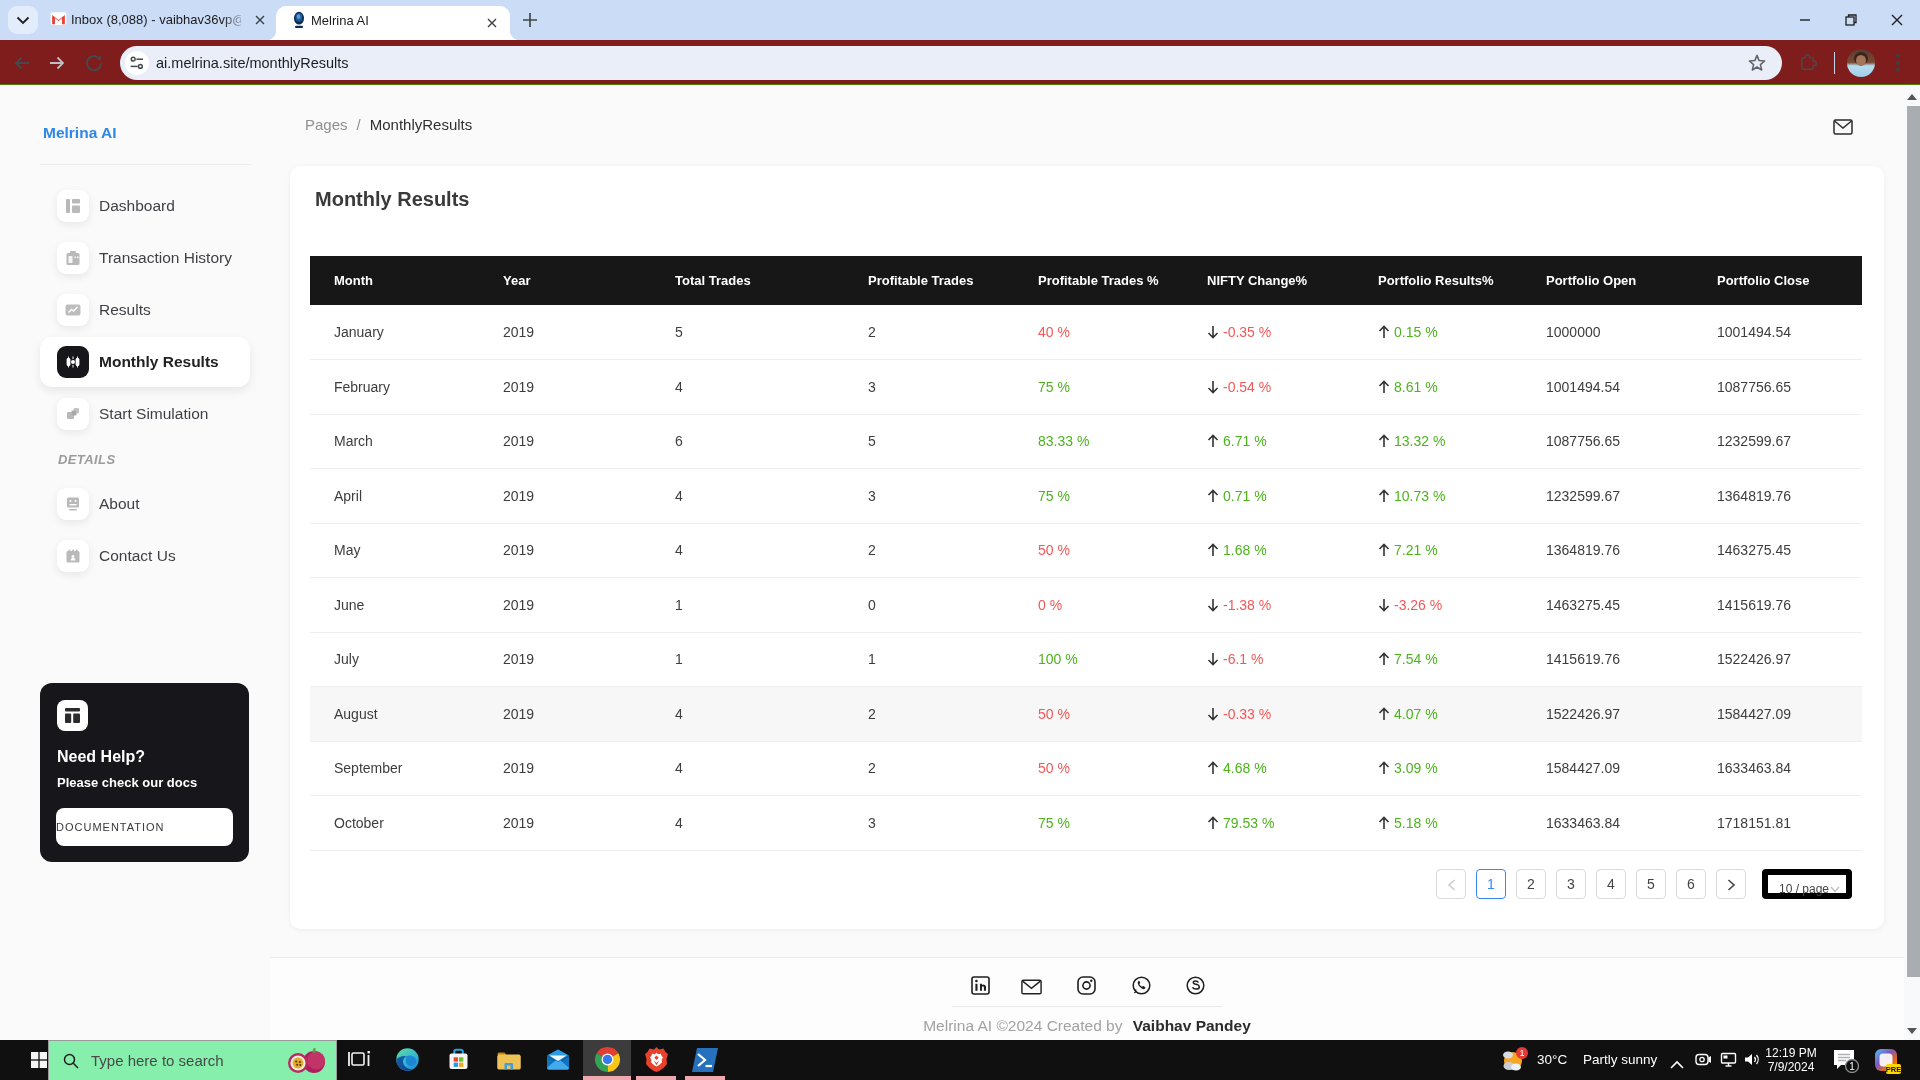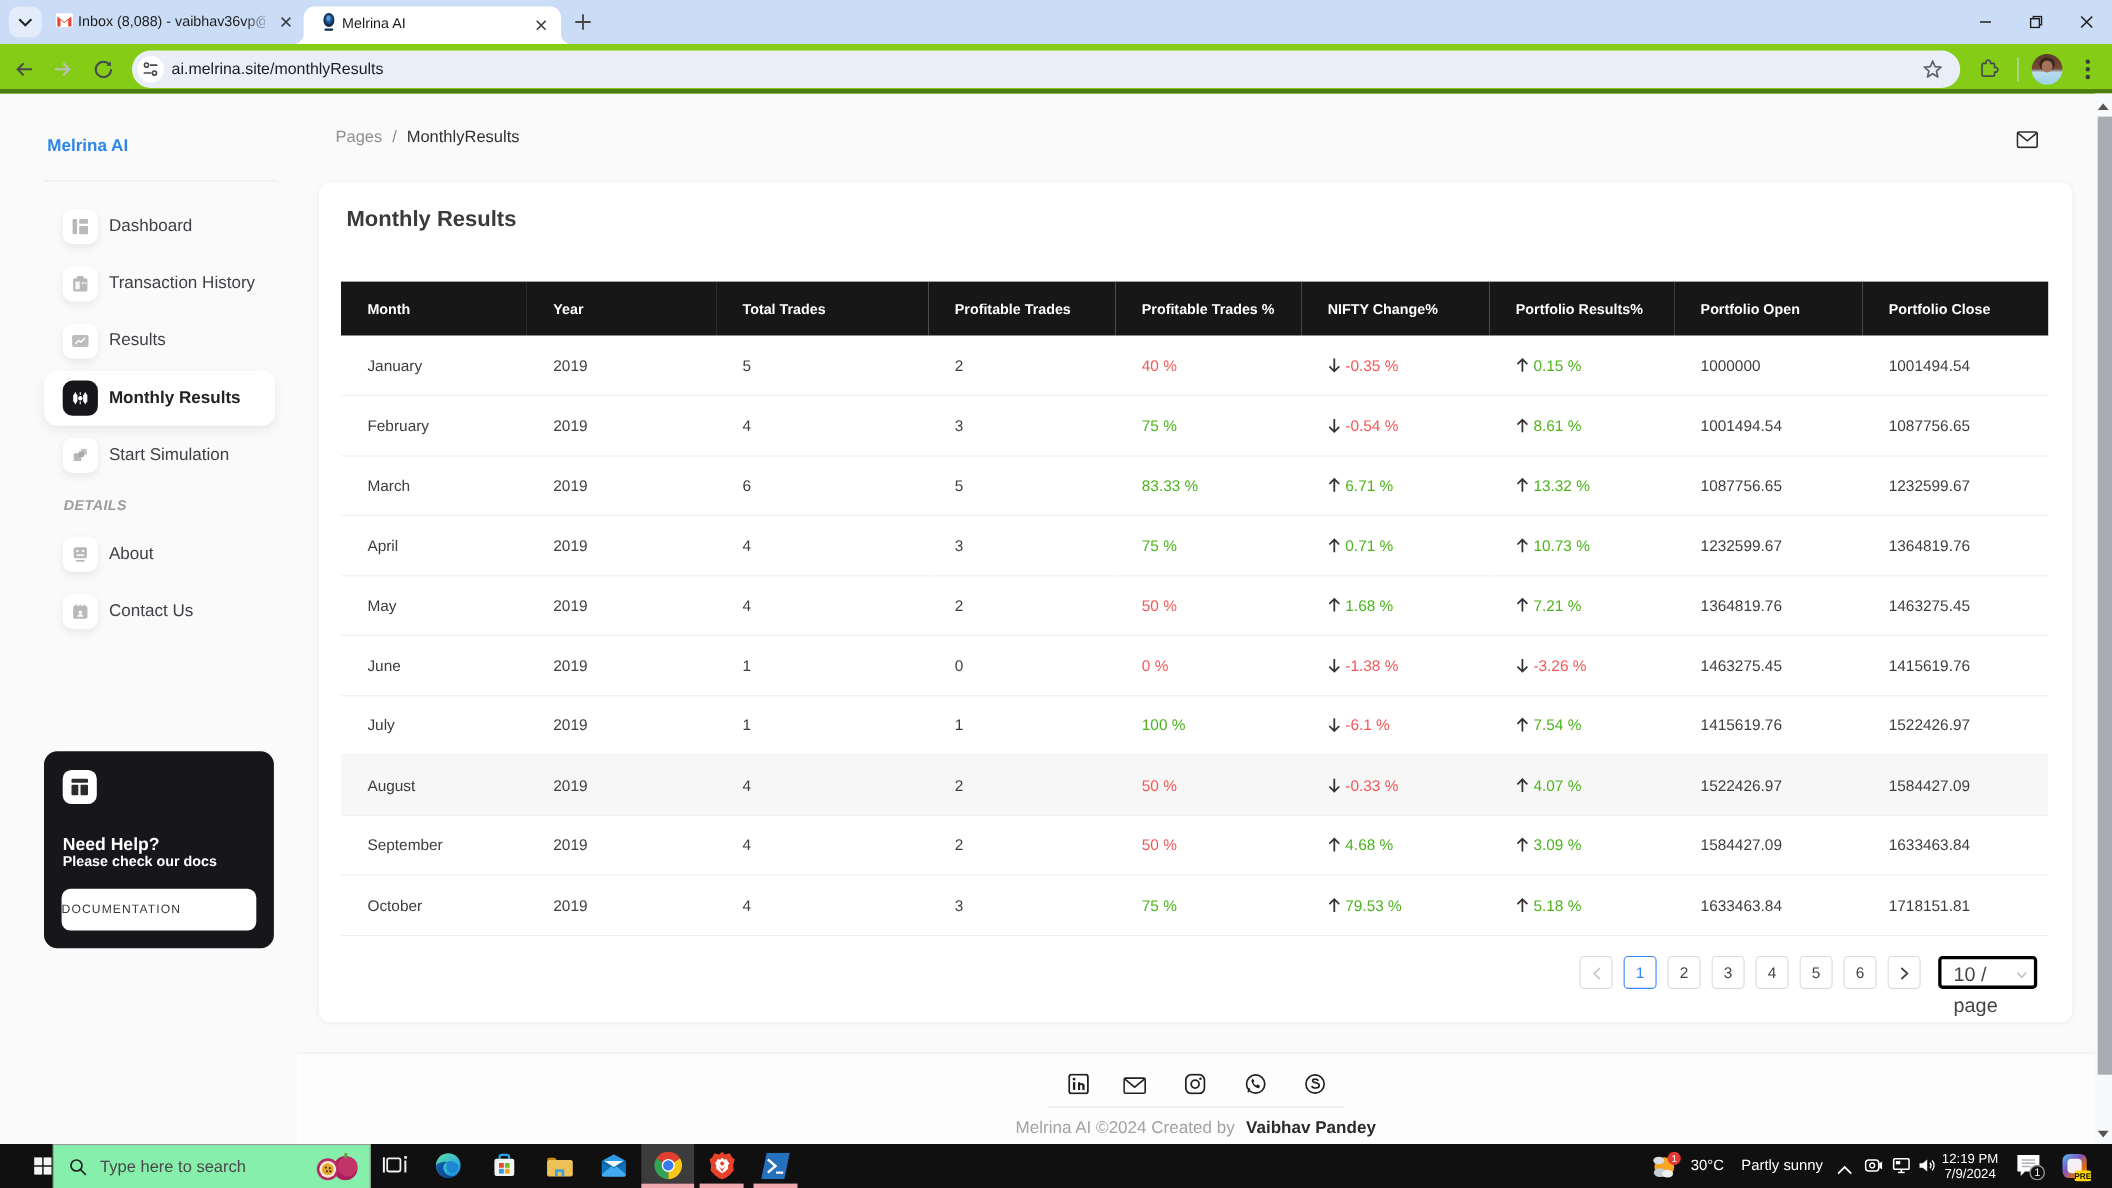--- a/index.html
+++ b/index.html
@@ -16,21 +16,21 @@
 .tab1 .fade { position:absolute; right:24px; top:0; width:26px; height:28px; background:linear-gradient(90deg, rgba(203,220,247,0), #cbdcf7); }
 .tabx { position:absolute; width:16px; height:16px; top:6px; }
 .tabx svg { position:absolute; left:3px; top:3px; }
 #tab2 { position:absolute; left:276px; top:6px; width:234px; height:34px; background:#fff; border-radius:10px 10px 0 0; }
 #tab2 .fav { position:absolute; left:13px; top:4px; }
 #tab2 .ttl { position:absolute; left:35px; top:7px; font-size:13px; color:#1b1b1b; }
 #newtab { position:absolute; left:522px; top:12px; width:16px; height:16px; }
 .winbtn { position:absolute; top:0; width:46px; height:36px; }
 .winbtn svg { position:absolute; left:17px; top:14px; }
 
-#toolbar { position:absolute; top:40px; left:0; width:1920px; height:45px; background:#84cc16; border-bottom:4px solid #4d7c0f; }
+#toolbar { position:absolute; top:40px; left:0; width:1920px; height:45px; background:#7f1d1d; border-bottom:1px solid #4d7c0f; }
 .navic { position:absolute; top:14px; }
 #omnibox { position:absolute; left:120px; top:6px; width:1662px; height:34px; border-radius:17px; background:#e9eef9; }
 #omnibox .site { position:absolute; left:5px; top:5px; width:24px; height:24px; border-radius:50%; background:#fff; }
 #omnibox .url { position:absolute; left:36px; top:9px; font-size:14.5px; color:#1c1e21; }
 #star { position:absolute; left:1747px; top:13px; }
 #puzzle { position:absolute; left:1799px; top:13px; }
 #sep1 { position:absolute; left:1834px; top:12px; width:1px; height:22px; background:#c9d3e8; }
 #avatar { position:absolute; left:1847px; top:9px; width:28px; height:28px; border-radius:50%; overflow:hidden; background:linear-gradient(180deg,#5b3a2e 0%,#7a4a33 48%, #b7dcf0 60%, #9fd0ea 100%); }
 #avatar:before { content:""; position:absolute; left:7px; top:3px; width:14px; height:13px; border-radius:50%; background:#3a241c; }
 #avatar:after { content:""; position:absolute; left:9px; top:6px; width:10px; height:11px; border-radius:50%; background:#a3735a; }
@@ -43,21 +43,21 @@
 .tile { position:absolute; left:57px; width:32px; height:32px; border-radius:9px; background:#fff; box-shadow:0 3px 8px rgba(0,0,0,0.08); }
 .tile svg { position:absolute; left:8px; top:8px; }
 .navlbl { position:absolute; left:99px; font-size:15.5px; color:#3f3f46; }
 #selcard { position:absolute; left:40px; top:337px; width:210px; height:50px; border-radius:12px; background:#fff; box-shadow:0 4px 10px rgba(0,0,0,0.08); }
 .tile.dark { background:#17171b; box-shadow:none; }
 #details { position:absolute; left:58px; top:452px; font-size:13px; font-weight:bold; color:#9b9b9b; letter-spacing:0.4px;font-style:italic; }
 
 #helpcard { position:absolute; left:40px; top:683px; width:209px; height:179px; border-radius:12px; background:#17171b; }
 #helpcard .tile2 { position:absolute; left:17px; top:17px; width:31px; height:31px; border-radius:8px; background:#fff; }
 #helpcard .tile2 svg { position:absolute; left:7px; top:7px; }
-#helpcard .h1 { position:absolute; left:17px; top:65px; font-size:16px; font-weight:bold; color:#fff;margin-top:12px; }
+#helpcard .h1 { position:absolute; left:17px; top:65px; font-size:16px; font-weight:bold; color:#fff; }
 #helpcard .h2 { position:absolute; left:17px; top:92px; font-size:13px; font-weight:bold; color:#fff; }
 #helpcard .btn { position:absolute; left:16px; top:125px; width:177px; height:38px; border-radius:8px; background:#fff; text-align:left; line-height:38px; font-size:11px; color:#38383d; letter-spacing:1px; }
 
 
 #crumb { position:absolute; left:305px; top:116px; font-size:15px; color:#8f8f8f; }
 #crumb b { color:#303030; font-weight:normal; }
 #mailico { position:absolute; left:1833px; top:119px; }
 #card { position:absolute; left:290px; top:166px; width:1594px; height:763px; background:#fff; border-radius:10px; box-shadow:0 1px 5px rgba(0,0,0,0.06); }
 #cardtitle { position:absolute; left:25px; top:22px; font-size:20px; font-weight:bold; color:#3a3a3a; }
 #tbl { position:absolute; left:20px; top:90px; width:1552px; border-collapse:collapse; table-layout:fixed; }
@@ -65,21 +65,21 @@
 #tbl th:first-child { border-radius:0; }
 #tbl td { font-size:14px; color:#3d3d3d; text-align:left; padding:0 0 0 24px; height:54.5px; border-bottom:1px solid #efefef; }
 #tbl tr.hov td { background:#f7f7f7; }
 .red { color:#f45757; }
 .grn { color:#4db31d; }
 td svg.ar { vertical-align:-2px; margin-right:4px; }
 #pager { position:absolute; left:0; top:703px; width:1594px; height:30px; }
 .pg { position:absolute; top:0; width:30px; height:30px; border:1px solid #d9d9d9; border-radius:4px; background:#fff; text-align:center; line-height:28px; font-size:14px; color:#444; }
 .pg.on { border-color:#3787f7; color:#3787f7; }
 .pg svg { vertical-align:middle; }
-#psel { position:absolute; left:1472px; top:0; width:90px; height:30px; border:3px solid #000000; border-radius:4px; background:#fff; font-size:18px; color:#444; line-height:28px; padding-left:11px; }
+#psel { position:absolute; left:1472px; top:0; width:90px; height:30px; border:6px solid #000000; border-radius:4px; background:#fff; font-size:12px; color:#444; line-height:28px; padding-left:11px; }
 #psel svg { position:absolute; right:6px; top:11px; }
 
 
 #footline { position:absolute; left:270px; top:957px; width:1634px; height:1px; background:#ebebeb; }
 #footer { position:absolute; left:270px; top:958px; width:1634px; height:82px; background:#fdfdfd; }
 .fico { position:absolute; top:18px; }
 #minidiv { position:absolute; left:682px; top:48px; width:270px; height:1px; background:#e9e9e9; }
 #foottext { position:absolute; left:0; top:59px; width:1634px; text-align:center; font-size:15.5px; color:#a2a2a2; }
 #foottext b { color:#2b2b2b; margin-left:6px; }
 

